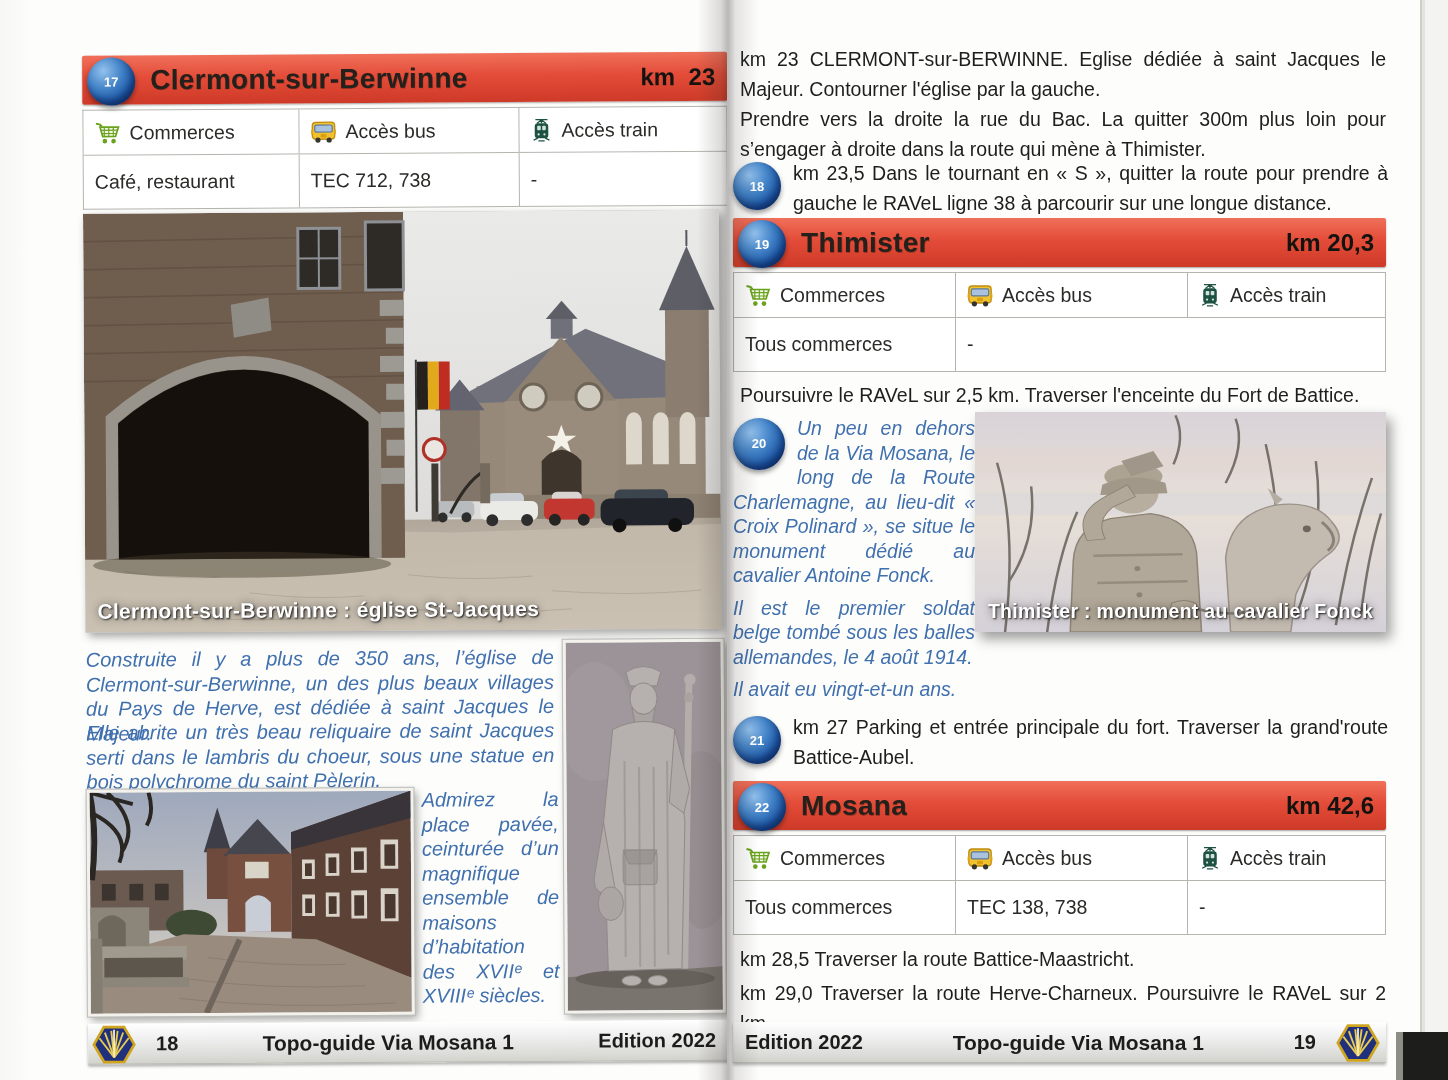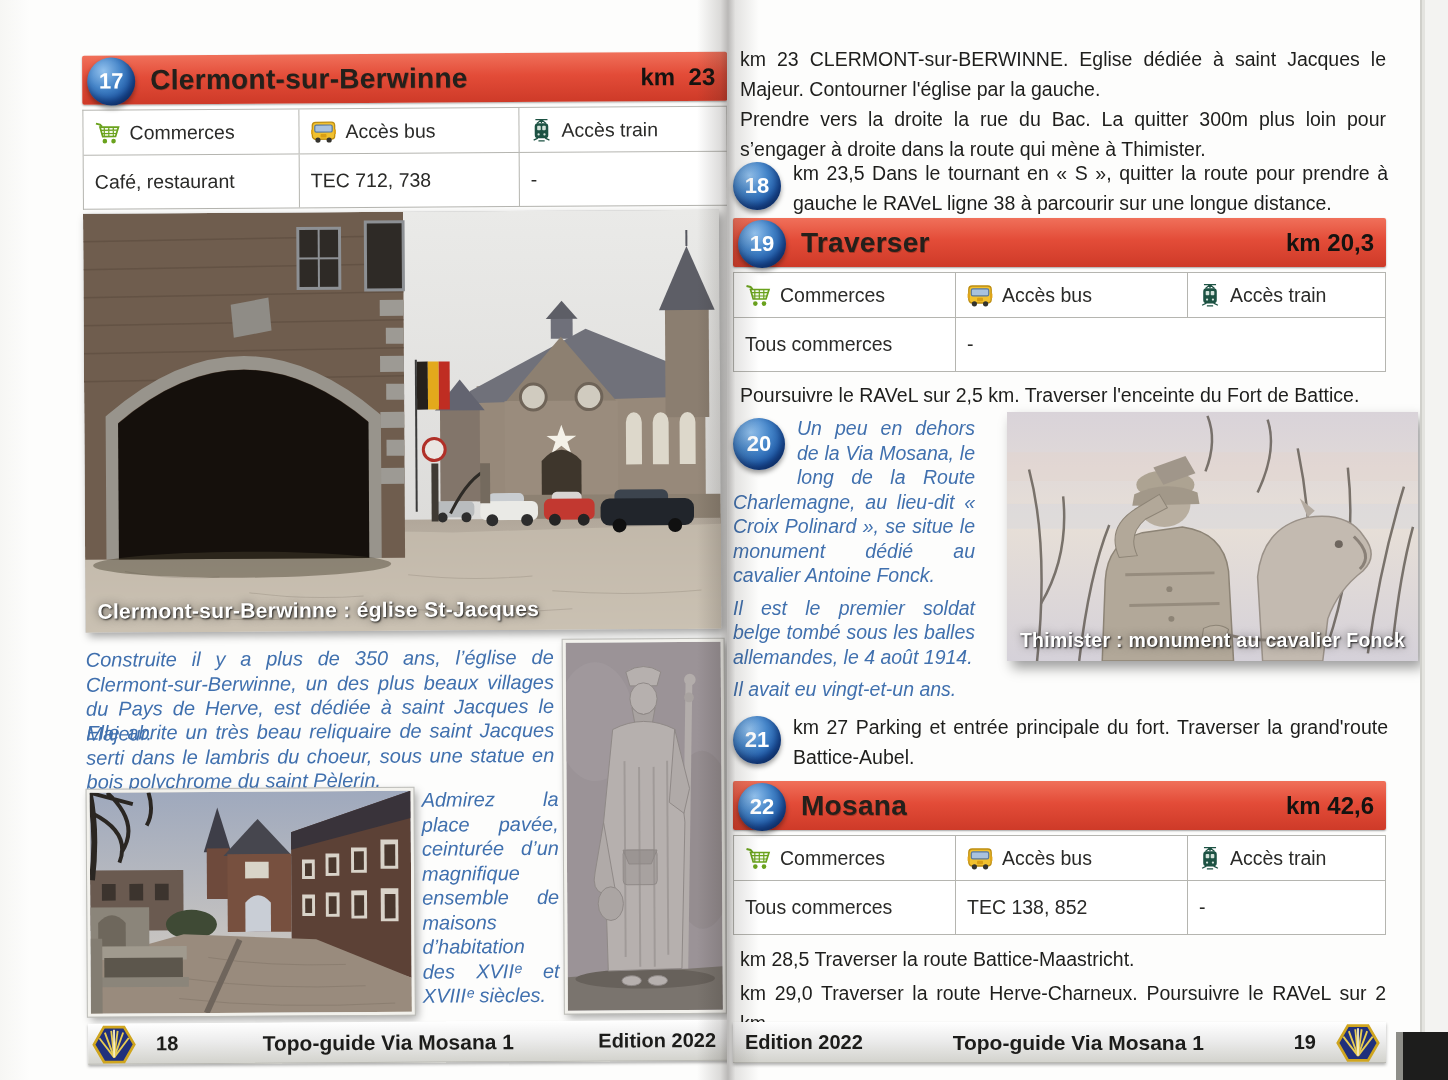--- a/index.html
+++ b/index.html
@@ -19,21 +19,21 @@
 
   
   .redbar{position:absolute;height:49px;border-radius:2px;display:flex;align-items:center;
           background:linear-gradient(180deg,#f0705a 0%,#e34c38 45%,#ce3a28 100%);
           box-shadow:0 1px 2px rgba(0,0,0,.35);}
   .redbar .bar-title{margin-left:68px;font-size:28px;font-weight:800;color:#24201b;letter-spacing:.3px;
           text-shadow:.6px .6px 0 rgba(60,20,10,.35);white-space:nowrap;}
   .redbar .bar-km{margin-left:auto;font-size:24px;font-weight:800;color:#151310;padding-right:12px;white-space:pre;}
   .badge{position:absolute;width:48px;height:48px;border-radius:50%;display:flex;align-items:center;justify-content:center;
          background:radial-gradient(circle at 34% 28%,#93c2ee 0%,#4484c8 38%,#1d58a6 68%,#0d3468 100%);
-         color:#fff;font-size:22px;font-weight:700;z-index:5;
+         color:#fff;font-size:13px;font-weight:700;z-index:5;
          box-shadow:0 3px 5px rgba(0,0,0,.4), inset -3px -5px 7px rgba(5,10,50,.45);}
   .bar-badge{left:5px;top:2px;}
 
   
   .info-table{position:absolute;background:#fff;border:1px solid #b5b5b0;border-right:none;}
   .info-table .tr{display:flex;}
   .info-table .tr.head{height:45px;border-bottom:1px solid #b5b5b0;}
   .info-table .tr.data{height:53px;}
   .info-table .td{display:flex;align-items:center;padding-left:11px;font-size:19.5px;color:#2a2a28;
                   border-right:1px solid #b5b5b0;gap:9px;overflow:hidden;white-space:nowrap;}
@@ -388,21 +388,21 @@
       <div class="badge">
           <span>18</span>
         </div>
       <div class="step-text">km 23,5  Dans le tournant en « S », quitter la route pour prendre à gauche le RAVeL ligne 38 à parcourir sur une longue distance.</div>
     </div>
 
     <div class="redbar" style="left:6px;top:218px;width:653px;">
       <div class="badge bar-badge">
           <span>19</span>
         </div>
-      <span class="bar-title">Traverser</span>
+      <span class="bar-title">Thimister</span>
       <span class="bar-km">km 20,3</span>
     </div>
 
     <div class="info-table" style="left:6px;top:272px;width:653px;border-right:1px solid #b5b5b0;">
       <div class="tr head">
         <div class="td" style="width:222px;">
           <span class="icon">
               <svg width="26" height="24" viewBox="0 0 26 24">
                 <use href="#ico-cart"></use>
               </svg>
@@ -436,21 +436,21 @@
 
     <div class="step20" style="left:6px;top:416px;width:242px;">
       <div class="badge">
           <span>20</span>
         </div>
       <p>Un peu en dehors de la Via Mosana, le long de la Route Charlemagne, au lieu-dit « Croix Polinard », se situe le monument dédié au cavalier Antoine Fonck.</p>
       <p>Il est le premier soldat belge tombé sous les balles allemandes, le 4 août 1914.</p>
       <p>Il avait eu vingt-et-un ans.</p>
     </div>
 
-    <div class="photo" style="left:248px;top:412px;width:411px;height:249px;box-shadow:5px 7px 12px rgba(0,0,0,.38);margin-left:32px;">
+    <div class="photo" style="left:248px;top:412px;width:411px;height:220px;box-shadow:5px 7px 12px rgba(0,0,0,.38);">
       <svg viewBox="0 0 410 260" preserveAspectRatio="none">
         <defs>
             <linearGradient id="sky3" x1="0" y1="0" x2="0" y2="1">
           <stop offset="0" stop-color="#d9d3d9"></stop>
               <stop offset=".45" stop-color="#e7dfd7"></stop>
               <stop offset="1" stop-color="#d5d1d9"></stop>
         </linearGradient>
           </defs>
         <rect width="410" height="260" fill="url(#sky3)"></rect>
         <rect y="42" width="410" height="30" fill="#e6d4ca" opacity=".35"></rect>
@@ -523,21 +523,21 @@
           <span class="icon">
               <svg width="22" height="25" viewBox="0 0 24 26">
                 <use href="#ico-train"></use>
               </svg>
             </span>
           <span>Accès train</span>
         </div>
       </div>
       <div class="tr data">
         <div class="td" style="width:222px;">Tous commerces</div>
-        <div class="td" style="width:232px;">TEC 138, 852</div>
+        <div class="td" style="width:232px;">TEC 138, 738</div>
         <div class="td" style="flex:1;border-right:none;">-</div>
       </div>
     </div>
 
     <div class="bodytext" style="left:13px;top:944px;width:646px;">km 28,5 Traverser la route Battice-Maastricht.</div>
     <div class="bodytext" style="left:13px;top:978px;width:646px;">km 29,0 Traverser la route Herve-Charneux. Poursuivre le RAVeL sur 2 km.</div>
 
     <div class="footer" style="left:6px;top:1022px;width:653px;">
       <span class="fedition" style="padding-left:12px;">Edition 2022</span>
       <span class="ftitle">Topo-guide Via Mosana 1</span>

